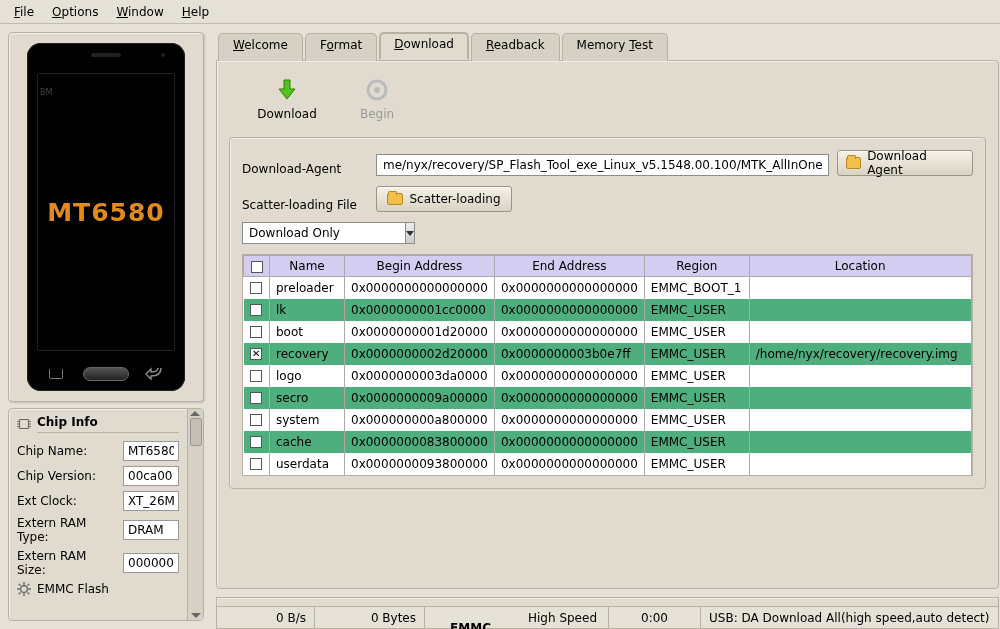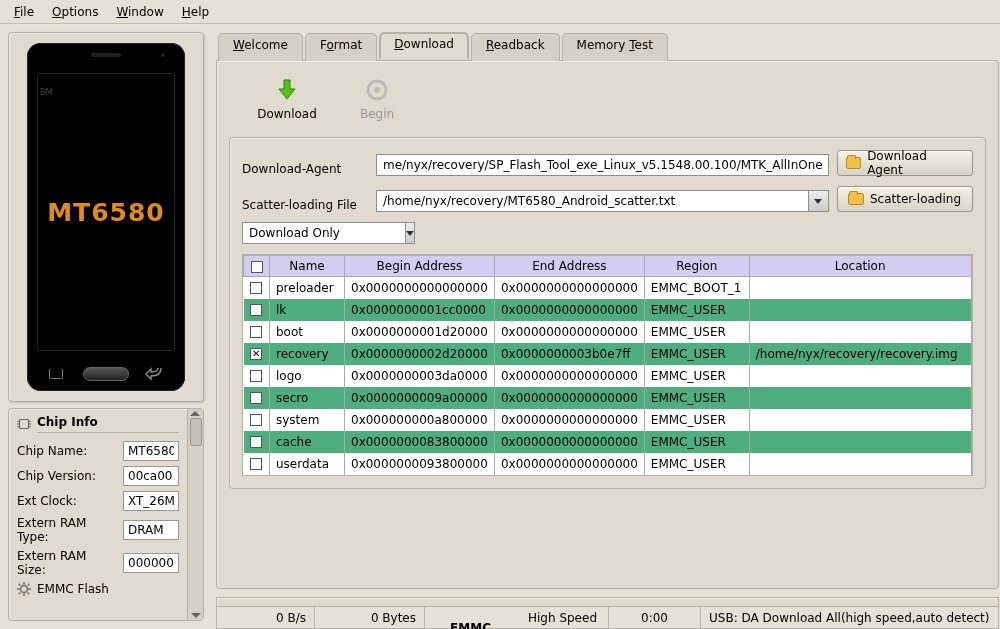--- a/index.html
+++ b/index.html
@@ -200,26 +200,20 @@
           <div class="input-combo">
               <input class="text" value="me/nyx/recovery/SP_Flash_Tool_exe_Linux_v5.1548.00.100/MTK_AllInOne_DA.bin" style="">
             </div>
           <div class="push-btn">
               <span class="folder-icon"></span>
               <span>Download Agent</span>
             </div>
         </div>
         <div class="form-row">
           <label class="lbl">Scatter-loading File</label>
-          <div class="input-combo">
-              <input class="text" value="/home/nyx/recovery/MT6580_Android_scatter.txt" style="">
-              <div class="combo-btn">
-                <span class="tri-down"></span>
-              </div>
-            </div>
           <div class="push-btn">
               <span class="folder-icon"></span>
               <span>Scatter-loading</span>
             </div>
         </div>
         <div class="form-row">
           <div class="mode-select">
               <input value="Download Only" style="">
               <div class="combo-btn">
                 <span class="tri-down"></span>

